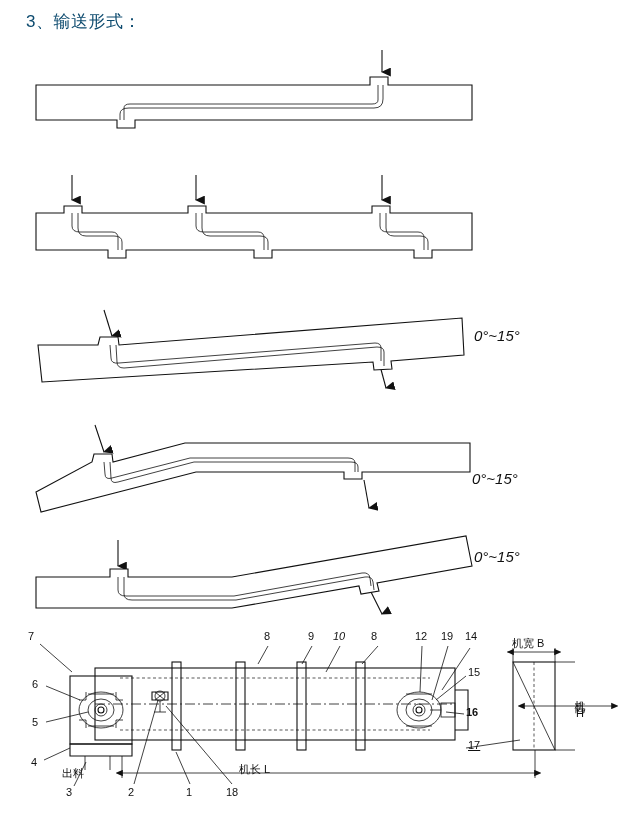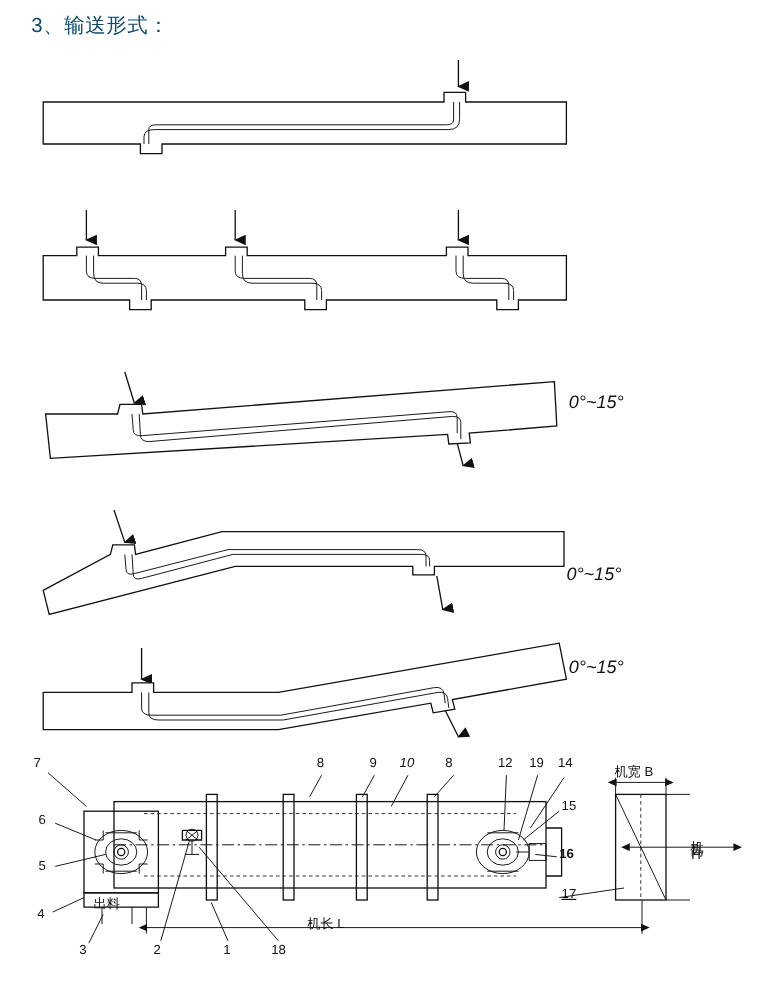--- a/index.html
+++ b/index.html
@@ -192,18 +192,18 @@
   <div class="lbl" style="left:308px;top:630px;">9</div>
   <div class="lbl" style="left:333px;top:630px;font-style:italic;">10</div>
   <div class="lbl" style="left:371px;top:630px;">8</div>
   <div class="lbl" style="left:415px;top:630px;">12</div>
   <div class="lbl" style="left:441px;top:630px;">19</div>
   <div class="lbl" style="left:465px;top:630px;">14</div>
   <div class="lbl" style="left:468px;top:666px;text-align:right;">15</div>
   <div class="lbl" style="left:466px;top:706px;font-weight:bold;">16</div>
   <div class="lbl" style="left:468px;top:739px;text-decoration:underline;">17</div>
 
-  <div class="lbl" style="left:256px;top:762px;">机长 L</div>
+  <div class="lbl" style="left:239px;top:762px;">机长 L</div>
   <div class="lbl" style="left:512px;top:636px;">机宽 B</div>
   <div class="lbl vert" style="left:572px;top:692px;">机高 H</div>
-  <div class="lbl" style="left:62px;top:746px;margin-left:16px;">出料</div>
+  <div class="lbl" style="left:62px;top:766px;">出料</div>
 
 </div>
 
 </body></html>

